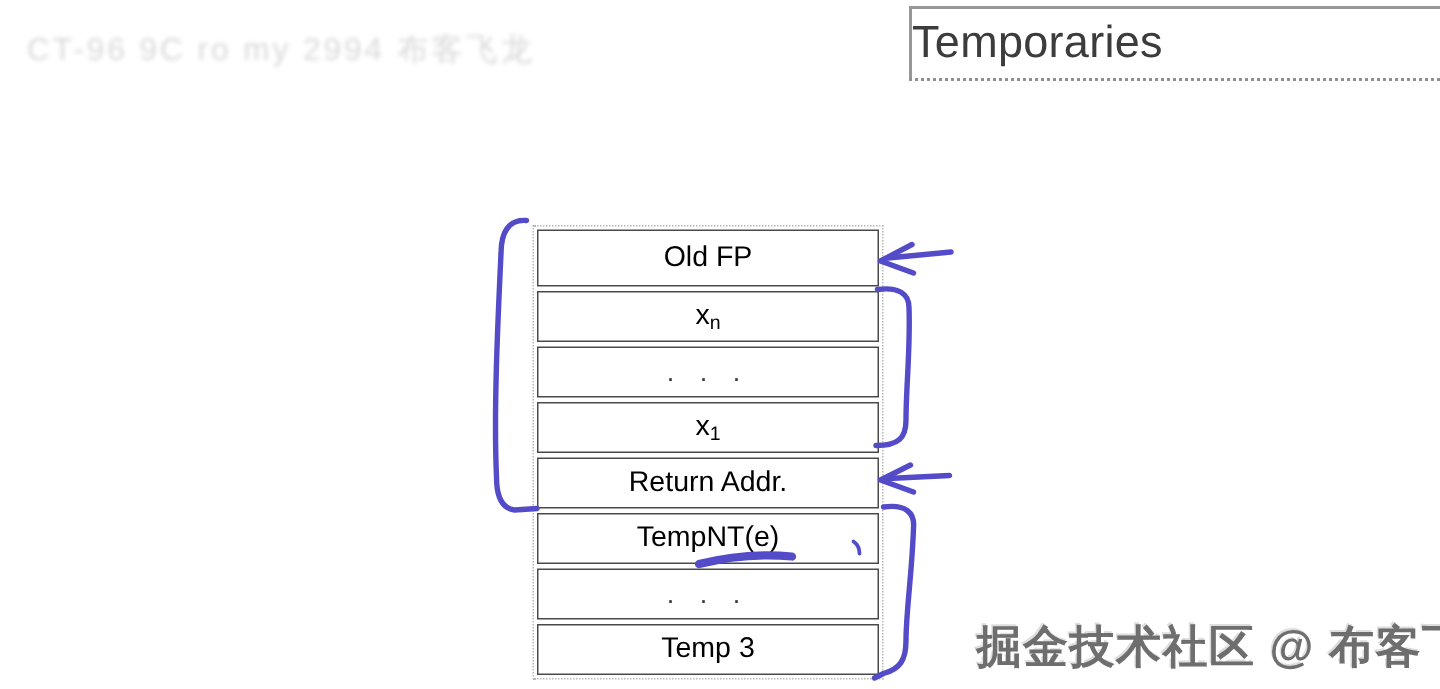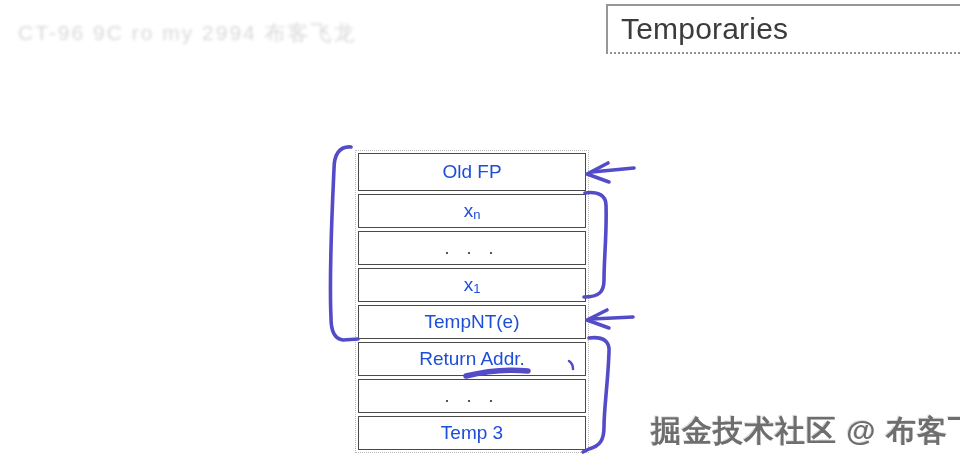--- a/index.html
+++ b/index.html
@@ -18,21 +18,20 @@
     left: 606px;
     top: 4px;
     width: 354px;
     height: 50px;
     border-top: 2px solid #979797;
     border-left: 2px solid #979797;
     border-bottom: 2px dotted #8f8f8f;
     box-sizing: border-box;
     display: flex;
     align-items: center;
-    padding-left: 13px;
     font-size: 30px;
     color: #3c3c3c;
     letter-spacing: 0.2px;
   }
 
   
   .wm-top {
     position: absolute;
     left: 18px;
     top: 19px;
@@ -69,21 +68,21 @@
   .cell {
     box-sizing: border-box;
     height: 34px;
     margin-top: 3px;
     border: 1.5px solid #4a4a4a;
     background: #ffffff;
     display: flex;
     align-items: center;
     justify-content: center;
     font-size: 19px;
-    color: #1d4ed8;
+    color: #000000;
   }
   .cell:first-child { margin-top: 0; height: 38px; }
   .cell sub { font-size: 13px; line-height: 0; position: relative; bottom: -4px; }
   .cell.dots { letter-spacing: 6px; font-size: 18px; color: #3a3a3a; }
 
   
   .ink-overlay {
     position: absolute;
     left: 0; top: 0;
     width: 960px; height: 459px;
@@ -111,25 +110,25 @@
         <sub>n</sub>
     </div>
     <div class="cell dots">
       <span>. . .</span>
     </div>
     <div class="cell">
       <span>x</span>
         <sub>1</sub>
     </div>
     <div class="cell">
+      <span>Return Addr.</span>
+    </div>
+    <div class="cell">
       <span>Temp </span>
         <span>NT(e)</span>
-    </div>
-    <div class="cell">
-      <span>Return Addr.</span>
     </div>
     <div class="cell dots">
       <span>. . .</span>
     </div>
     <div class="cell">
       <span>Temp 3</span>
     </div>
   </div>
 
   <svg class="ink-overlay" viewBox="0 0 960 459" xmlns="http://www.w3.org/2000/svg">

